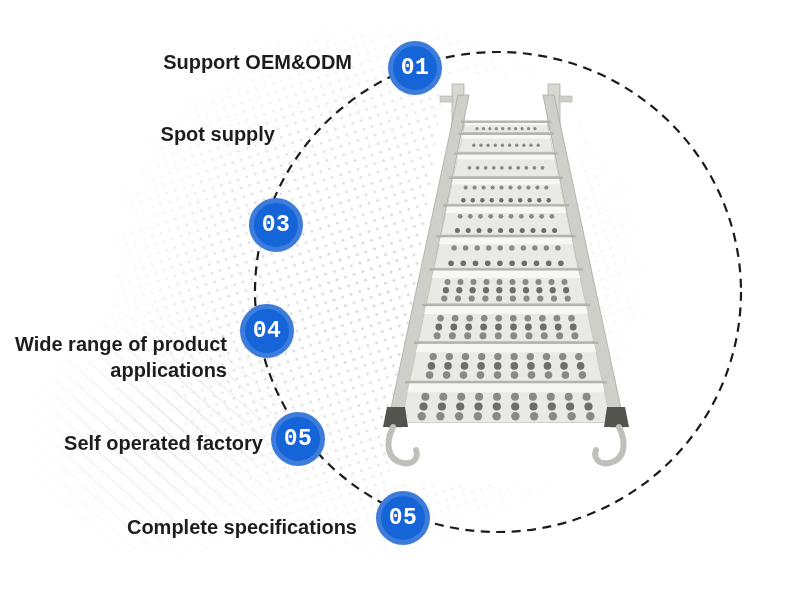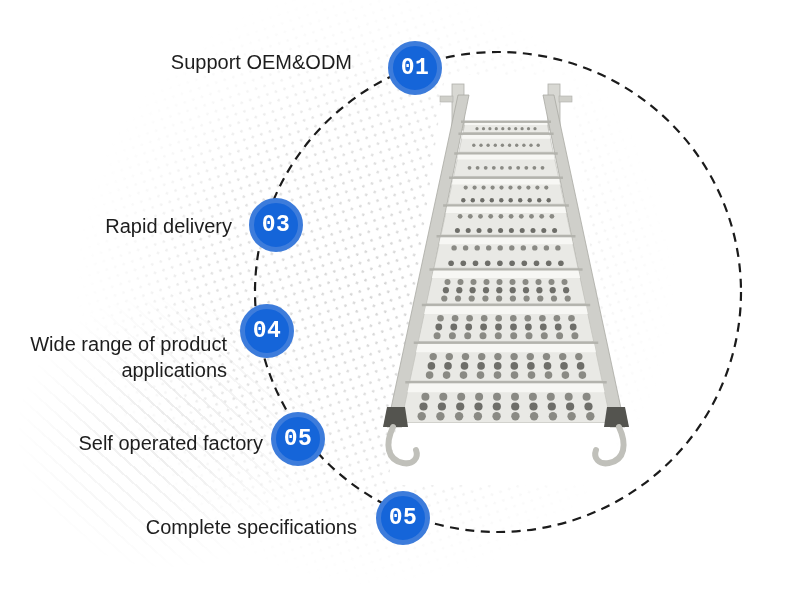--- a/index.html
+++ b/index.html
@@ -24,21 +24,21 @@
     -webkit-mask-image:radial-gradient(closest-side,rgba(0,0,0,.75),rgba(0,0,0,.3) 60%,transparent 100%);
     mask-image:radial-gradient(closest-side,rgba(0,0,0,.75),rgba(0,0,0,.3) 60%,transparent 100%);
     transform:rotate(-6deg);
   }
   #ring-svg{position:absolute;left:0;top:0;}
   .dashring{fill:none;stroke:var(--dash,#1b1b1b);stroke-width:2.2;stroke-dasharray:9 6.5;}
   #product{position:absolute;left:360px;top:70px;width:310px;height:475px;}
   
   .label{
     position:absolute;text-align:right;white-space:nowrap;
-    font-size:20px;font-weight:400;color:var(--text,#1d1d1d);line-height:26px;
+    font-size:20px;font-weight:700;color:var(--text,#1d1d1d);line-height:26px;
   }
   .label span{display:block;}
   #label-1{right:448px;top:49px;}
   #label-2{right:525px;top:121px;}
   #label-3{right:568px;top:213px;}
   #label-4{right:573px;top:309px;margin-top:22px;}
   #label-5{right:537px;top:430px;}
   #label-6{right:443px;top:514px;margin-left:32px;}
   
   .badge{
@@ -319,22 +319,22 @@
       <circle cx="230.3" cy="346.3" r="4.2" fill="#8a8a84"></circle>
       <polygon points="27,337 45,337 48,357 23,357" fill="#54544f"></polygon>
       <polygon points="265,337 247,337 244,357 269,357" fill="#54544f"></polygon>
       <path d="M33,357 C25,374 27,390 43,393 C53,395 59,388 56,380" fill="none" stroke="#c0c0ba" stroke-width="6" stroke-linecap="round"></path>
       <path d="M259,357 C267,374 265,390 249,393 C239,395 233,388 236,380" fill="none" stroke="#c0c0ba" stroke-width="6" stroke-linecap="round"></path>
     </svg>
 
   <div class="label" id="label-1">
       <span>Support OEM&amp;ODM</span>
     </div>
-  <div class="label" id="label-3">
-      <span>Rapid delivery</span>
+  <div class="label" id="label-2">
+      <span>Spot supply</span>
     </div>
   <div class="label" id="label-4">
       <span>Wide range of product</span>
       <span>applications</span>
     </div>
   <div class="label" id="label-5">
       <span>Self operated factory</span>
     </div>
   <div class="label" id="label-6">
       <span>Complete specifications</span>

